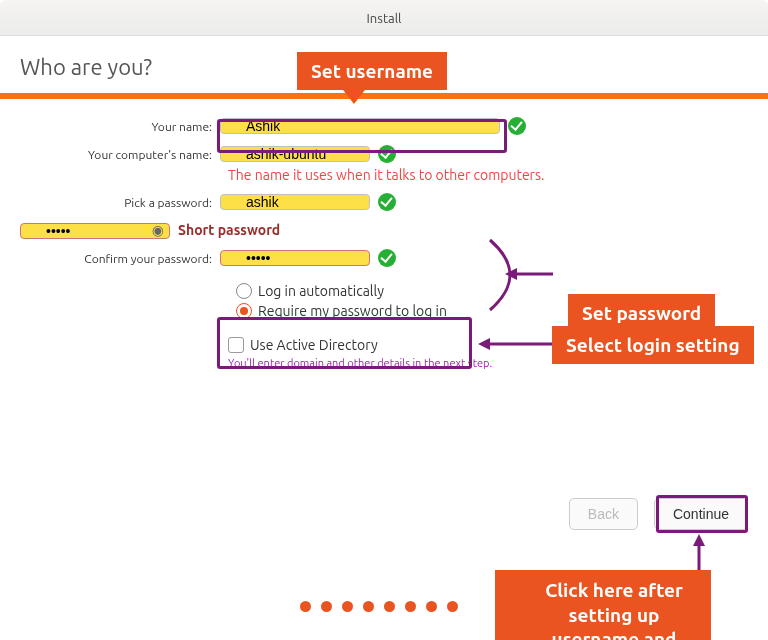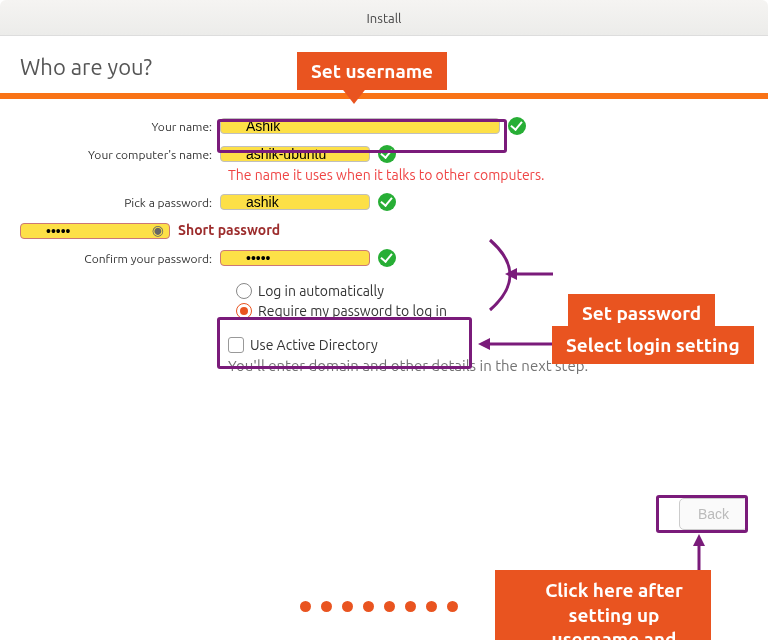--- a/index.html
+++ b/index.html
@@ -89,22 +89,22 @@
   .short { color: #9c2c2c; font-size: 14px; font-weight: 600; }
   .hint {
     margin-left: 208px;
     font-size: 14px;
     color: #ef4444;
     margin-top: -6px;
     margin-bottom: 10px;
   }
   .hint2 {
     margin-left: 208px;
-    font-size: 15px;
-    color: #737373;
+    font-size: 11px;
+    color: #a21caf;
     margin-top: 1px;
   }
   .radio-row, .cb-row {
     display: flex;
     align-items: center;
     gap: 6px;
     font-size: 14px;
     color: #333;
     margin-bottom: 4px;
   }
@@ -262,20 +262,21 @@
       <span class="cb"></span>
       <span>Use Active Directory</span>
     </div>
     <div class="hint2" style="margin-left:0">You'll enter domain and other details in the next step.</div>
   </div>
 
 </div>
 
 <div class="footer">
   <button class="btn disabled">Back</button>
+  <button class="btn">Continue</button>
 </div>
 
 <div class="pager">
   <span class="dot"></span>
   <span class="dot"></span>
   <span class="dot"></span>
   <span class="dot"></span>
   <span class="dot"></span>
   <span class="dot"></span>
   <span class="dot"></span>

